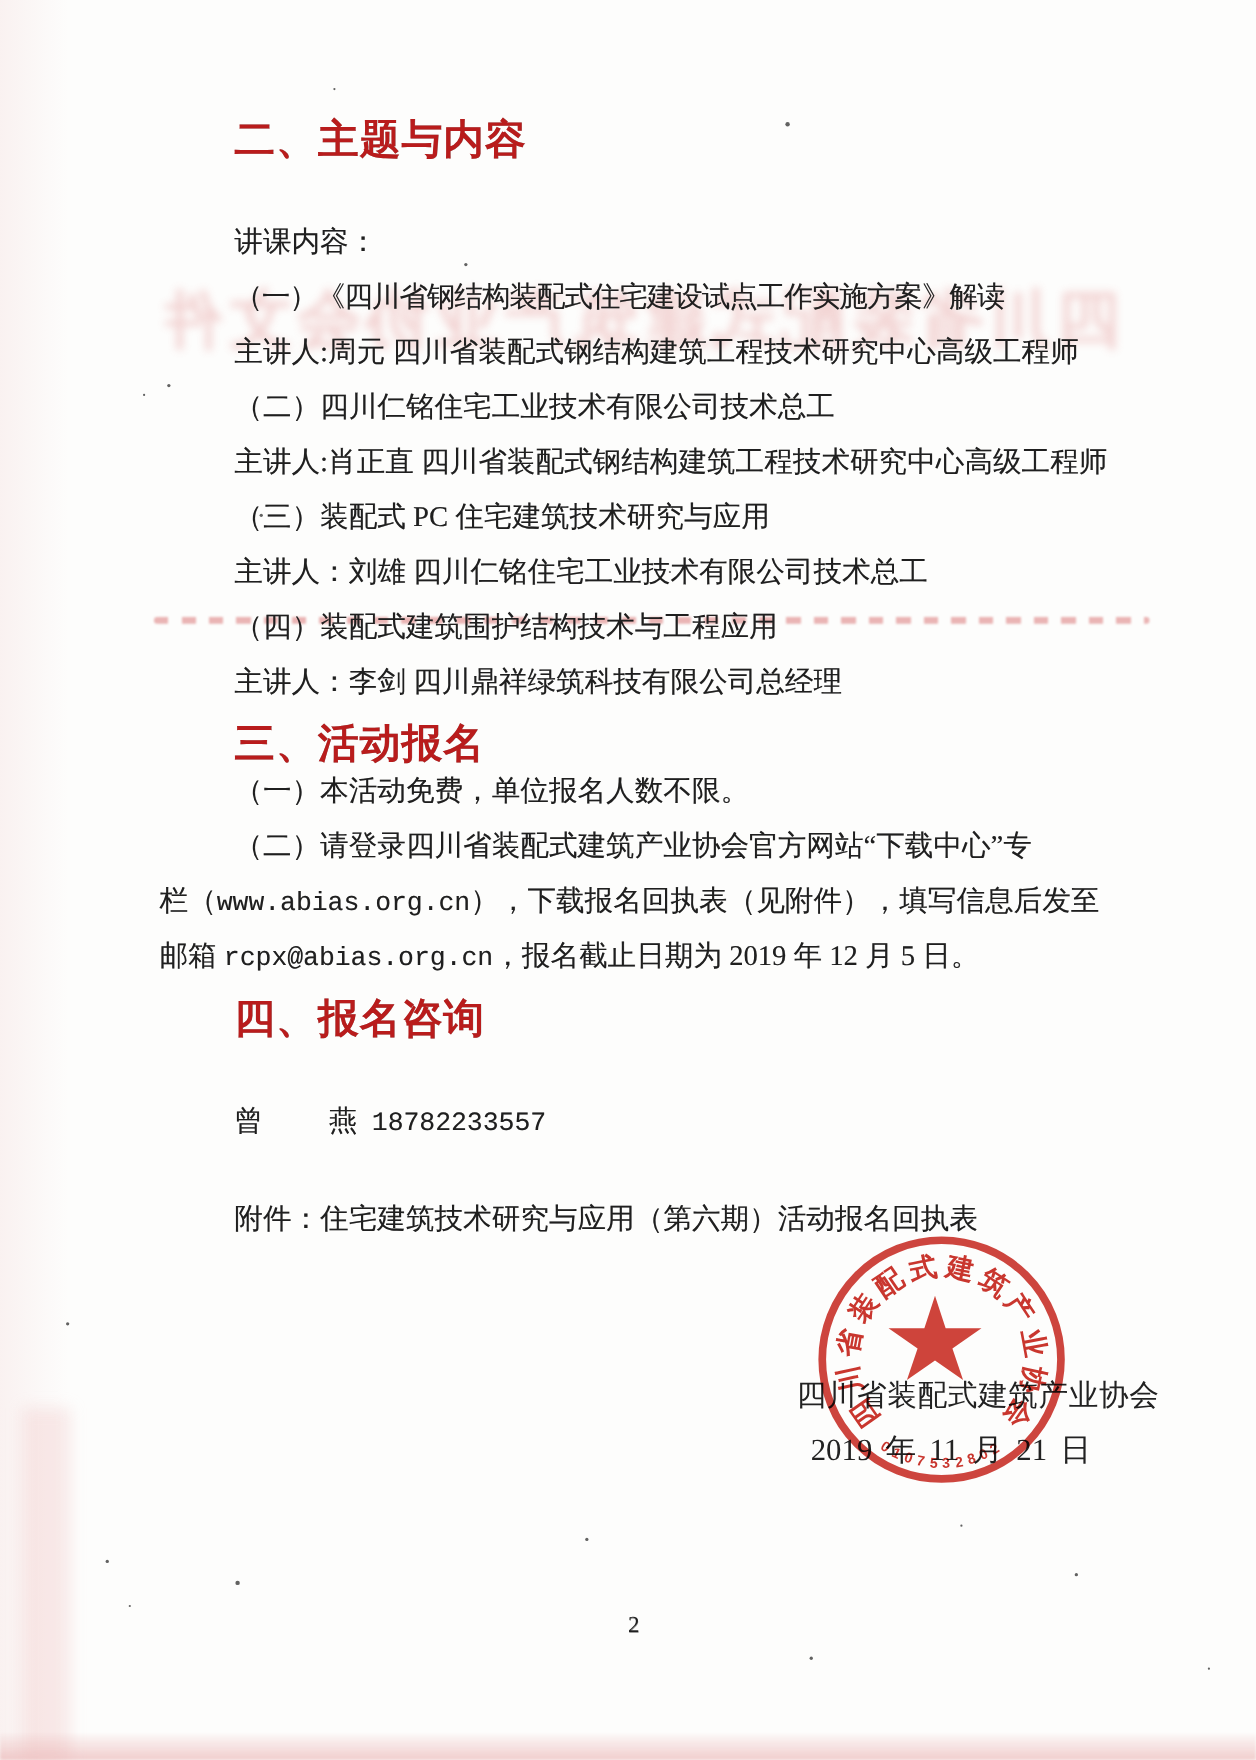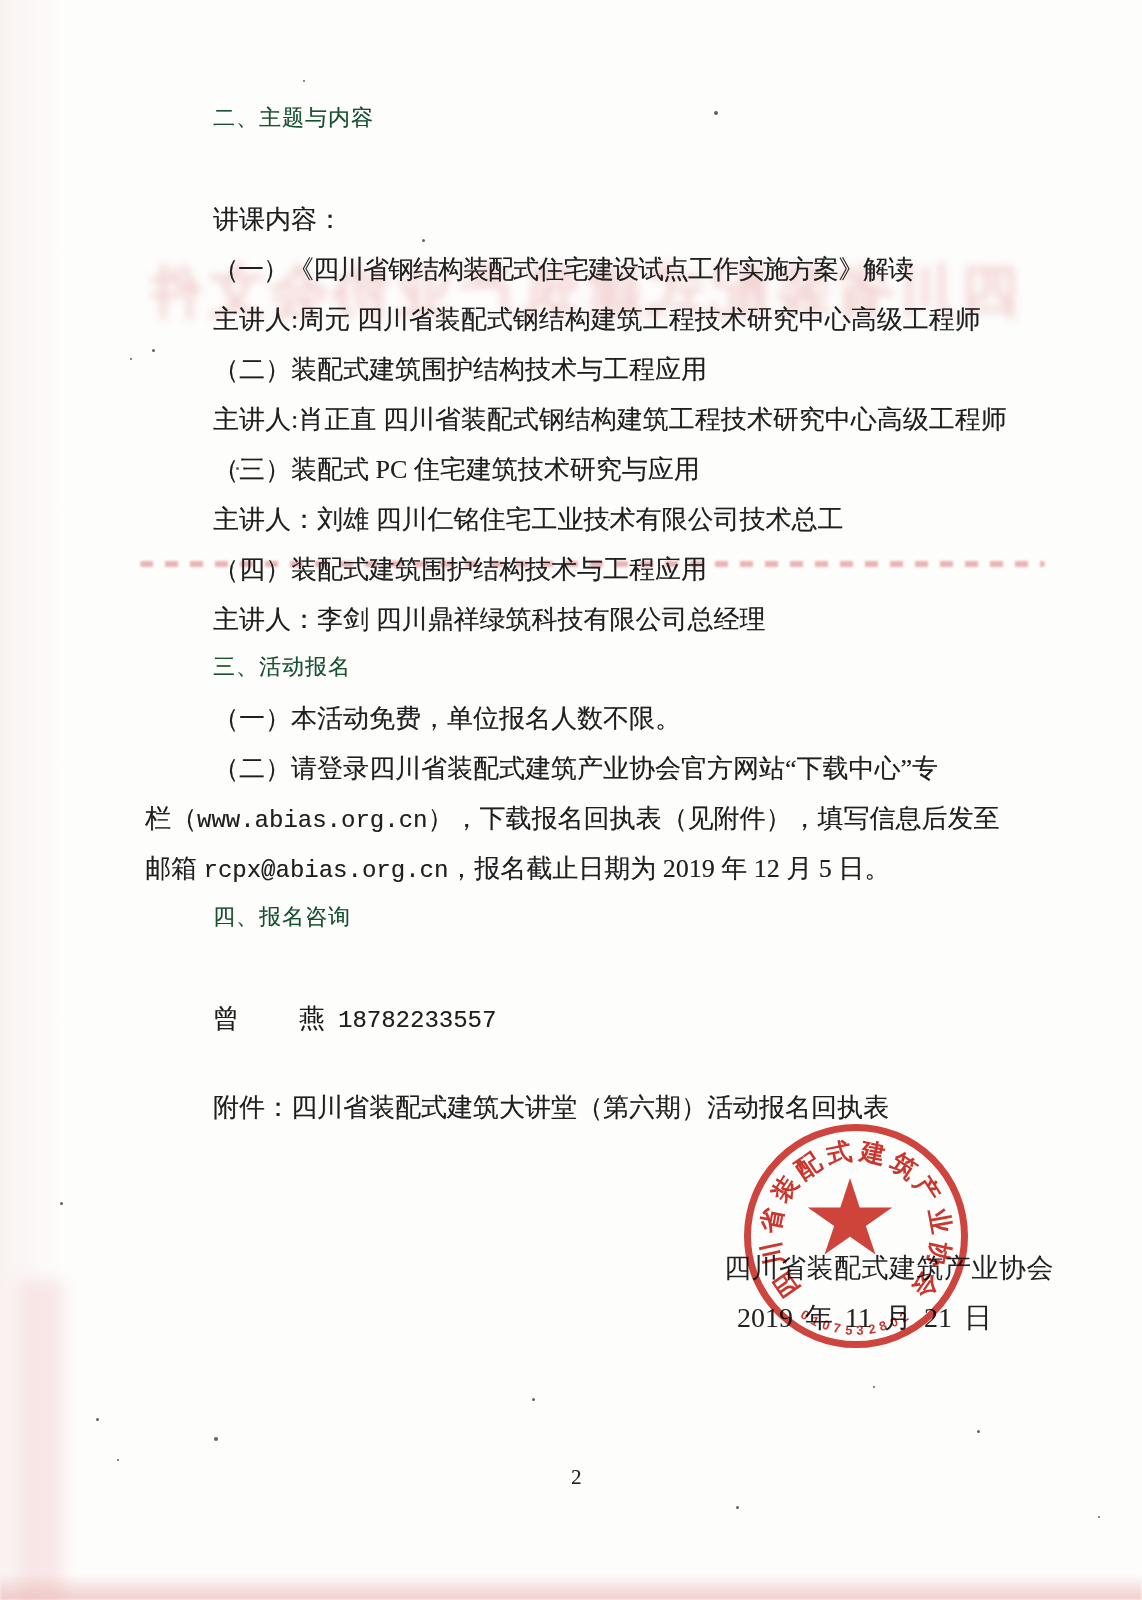--- a/index.html
+++ b/index.html
@@ -9,21 +9,21 @@
     font-family:"Liberation Serif","DejaVu Serif",serif; color:#222;
   }
   
   .line {
     position:absolute; left:213px; font-size:26px; line-height:1.25;
     white-space:pre; color:#1f1f1f;
     text-shadow:0.2px 0.2px 0.4px rgba(40,40,40,0.45);
   }
   .h {
     font-family:"Liberation Sans","DejaVu Sans",sans-serif;
-    font-weight:normal; color:#14532d; font-size:22px; letter-spacing:1px;
+    font-weight:bold; color:#b91c1c; font-size:37px; letter-spacing:1px;
   }
   .full  { left:145px; }
   .tight { letter-spacing:-1px; }
   .mono  { font-family:Liberation Mono, monospace; font-size:24px; }
   .cname { display:inline-block; width:112px; text-align:justify; text-align-last:justify; }
   .gap-phone { margin-left:34px; }
   .pagenum { left:571px; font-size:21px; }
 
   
   .edge-left {
@@ -91,37 +91,37 @@
   <div class="edge-left-low"></div>
   <div class="edge-bottom"></div>
   <div class="watermark">四川省装配式建筑产业协会文件</div>
   <div class="bleed-line"></div>
 
   <div class="line h" style="top:104px">二、主题与内容</div>
   <div class="line" style="top:204px">讲课内容：</div>
 
   <div class="line tight" style="top:254px">（一）《四川省钢结构装配式住宅建设试点工作实施方案》解读</div>
   <div class="line" style="top:304px">主讲人:周元 四川省装配式钢结构建筑工程技术研究中心高级工程师</div>
-  <div class="line" style="top:354px">（二）装配式建筑围护结构技术与工程应用</div>
+  <div class="line" style="top:354px">（二）四川仁铭住宅工业技术有限公司技术总工</div>
   <div class="line" style="top:404px">主讲人:肖正直 四川省装配式钢结构建筑工程技术研究中心高级工程师</div>
   <div class="line" style="top:454px">（三）装配式 PC 住宅建筑技术研究与应用</div>
   <div class="line" style="top:504px">主讲人：刘雄 四川仁铭住宅工业技术有限公司技术总工</div>
   <div class="line" style="top:604px">主讲人：李剑 四川鼎祥绿筑科技有限公司总经理</div>
   <div class="line" style="top:554px">（四）装配式建筑围护结构技术与工程应用</div>
 
   <div class="line h" style="top:653px">三、活动报名</div>
   <div class="line" style="top:703px">（一）本活动免费，单位报名人数不限。</div>
   <div class="line" style="top:753px">（二）请登录四川省装配式建筑产业协会官方网站“下载中心”专</div>
   <div class="line full" style="top:803px"><span>栏（</span><span class="mono">www.abias.org.cn</span><span>），下载报名回执表（见附件），填写信息后发至</span></div>
   <div class="line full" style="top:853px"><span>邮箱 </span><span class="mono">rcpx@abias.org.cn</span><span>，报名截止日期为 2019 年 12 月 5 日。</span></div>
 
   <div class="line h" style="top:903px">四、报名咨询</div>
   <div class="line" style="top:1003px"><span class="cname">曾　燕</span>  <span class="mono">18782233557</span><span class="mono gap-phone"></span></div>
 
-  <div class="line" style="top:1092px">附件：四川省装配式建筑大讲堂（第六期）活动报名回执表</div>
+  <div class="line" style="top:1092px">附件：住宅建筑技术研究与应用（第六期）活动报名回执表</div>
 
   <div class="sig-org">四川省装配式建筑产业协会</div>
   <div class="sig-date">2019 年 11 月 21 日</div>
 
   <div class="seal">
     <div class="seal-circle"></div>
     <div class="seal-ring">
         <span style="left: 42.3721px; top: 160.754px; transform: translate(-50%, -50%) rotate(-125deg);">四</span>
         <span style="left: 28.9425px; top: 130.068px; transform: translate(-50%, -50%) rotate(-102.273deg);">川</span>
         <span style="left: 28.4111px; top: 96.5763px; transform: translate(-50%, -50%) rotate(-79.5455deg);">省</span>

